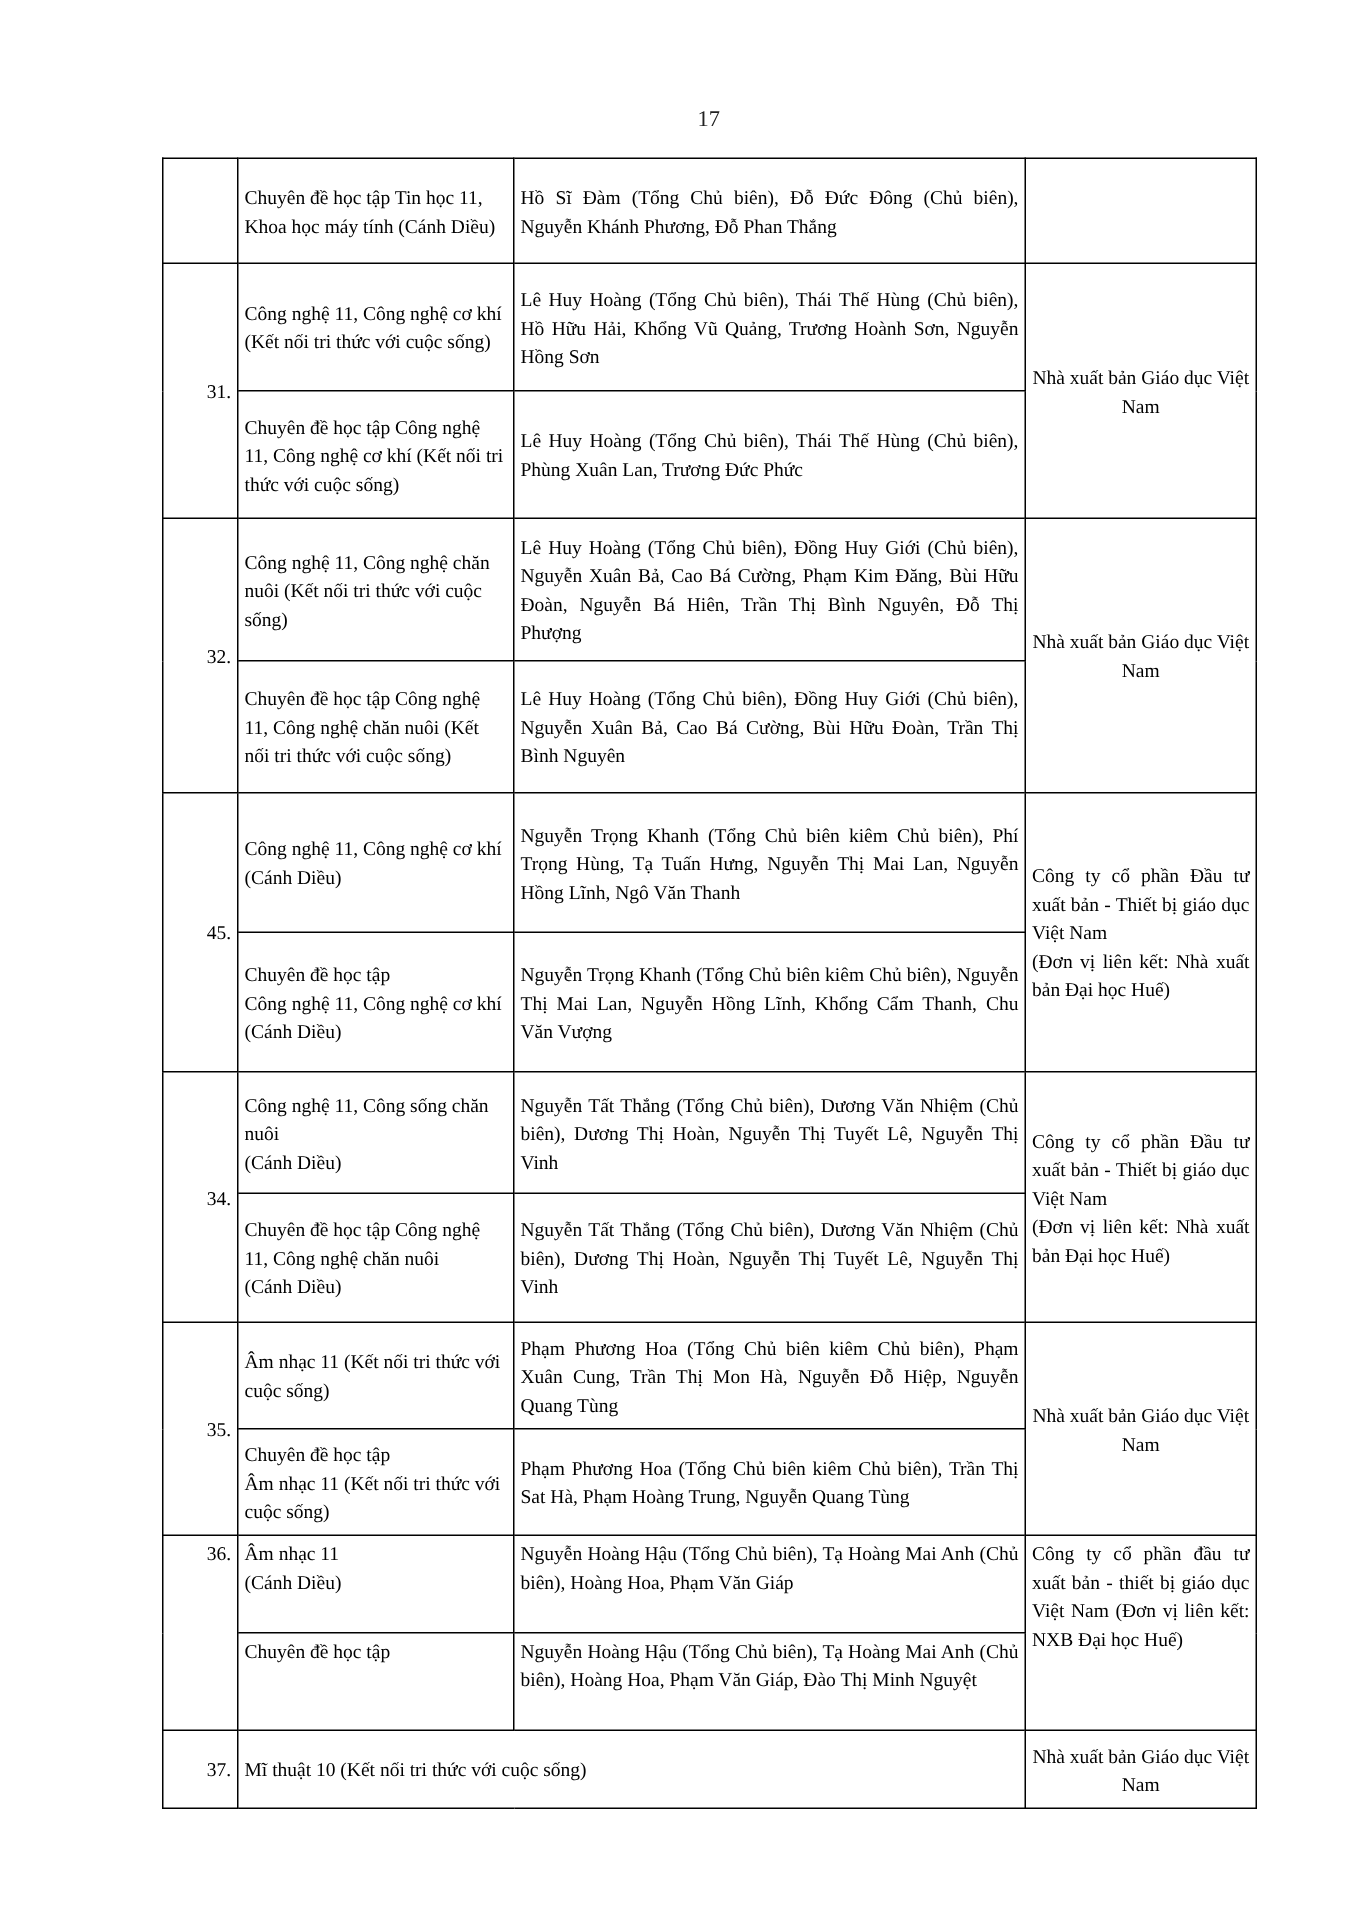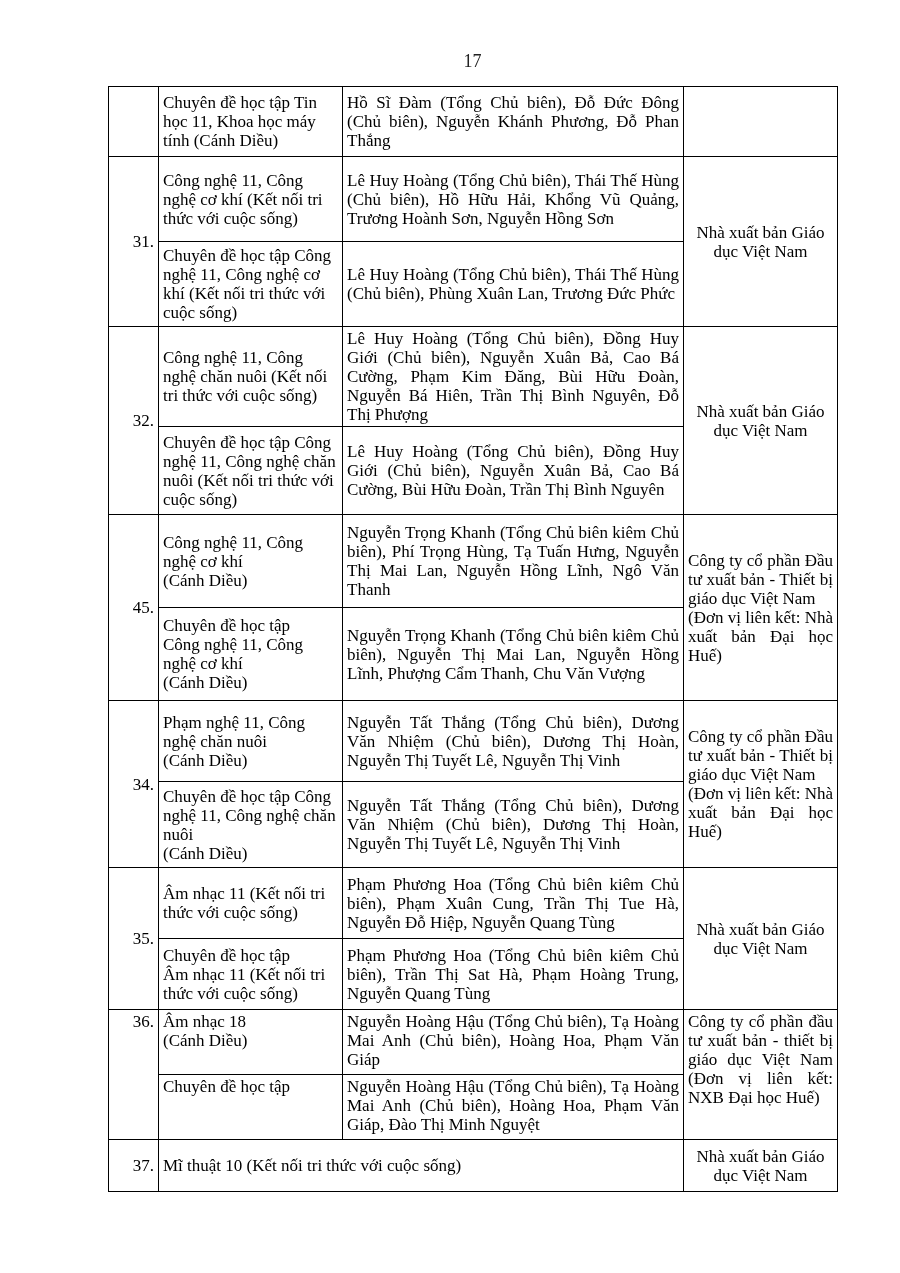--- a/index.html
+++ b/index.html
@@ -10,35 +10,35 @@
     color: #000000;
   }
   .page {
     position: relative;
     width: 900px;
     height: 1273px;
     background: #ffffff;
     overflow: hidden;
   }
   .page-number {
-    margin-top: 49px;
+    margin-top: 68px;
     margin-left: 108px;
     width: 729px;
     text-align: center;
-    font-size: 18px;
+    font-size: 15px;
     line-height: 24px;
     color: #222222;
   }
   table.book-table {
     margin-left: 108px;
     margin-top: 13px;
     border-collapse: collapse;
     table-layout: fixed;
     width: 729px;
-    font-size: 17px;
+    font-size: 13px;
     line-height: 19px;
   }
   table.book-table td {
     border: 1.5px solid #000000;
     vertical-align: middle;
     padding: 2px 4px;
     overflow: hidden;
   }
   td.num {
     text-align: right;
@@ -121,52 +121,52 @@
         <td class="title">Công nghệ 11, Công nghệ cơ khí
 (Cánh Diều)</td>
         <td class="authors">Nguyễn Trọng Khanh (Tổng Chủ biên kiêm Chủ biên), Phí Trọng Hùng, Tạ Tuấn Hưng, Nguyễn Thị Mai Lan, Nguyễn Hồng Lĩnh, Ngô Văn Thanh</td>
         <td class="pub justify" rowspan="2">Công ty cổ phần Đầu tư xuất bản - Thiết bị giáo dục Việt Nam
 (Đơn vị liên kết: Nhà xuất bản Đại học Huế)</td>
       </tr>
       <tr class="h93">
         <td class="title">Chuyên đề học tập
 Công nghệ 11, Công nghệ cơ khí
 (Cánh Diều)</td>
-        <td class="authors">Nguyễn Trọng Khanh (Tổng Chủ biên kiêm Chủ biên), Nguyễn Thị Mai Lan, Nguyễn Hồng Lĩnh, Phượng Cẩm Thanh, Chu Văn Vượng</td>
+        <td class="authors">Nguyễn Trọng Khanh (Tổng Chủ biên kiêm Chủ biên), Nguyễn Thị Mai Lan, Nguyễn Hồng Lĩnh, Khổng Cẩm Thanh, Chu Văn Vượng</td>
       </tr>
 
       <tr class="h81">
         <td class="num" rowspan="2">34.</td>
-        <td class="title">Phạm nghệ 11, Công nghệ chăn nuôi
+        <td class="title">Công nghệ 11, Công sống chăn nuôi
 (Cánh Diều)</td>
         <td class="authors">Nguyễn Tất Thắng (Tổng Chủ biên), Dương Văn Nhiệm (Chủ biên), Dương Thị Hoàn, Nguyễn Thị Tuyết Lê, Nguyễn Thị Vinh</td>
         <td class="pub justify" rowspan="2">Công ty cổ phần Đầu tư xuất bản - Thiết bị giáo dục Việt Nam
 (Đơn vị liên kết: Nhà xuất bản Đại học Huế)</td>
       </tr>
       <tr class="h86">
         <td class="title">Chuyên đề học tập Công nghệ 11, Công nghệ chăn nuôi
 (Cánh Diều)</td>
         <td class="authors">Nguyễn Tất Thắng (Tổng Chủ biên), Dương Văn Nhiệm (Chủ biên), Dương Thị Hoàn, Nguyễn Thị Tuyết Lê, Nguyễn Thị Vinh</td>
       </tr>
 
       <tr class="h71">
         <td class="num" rowspan="2">35.</td>
         <td class="title">Âm nhạc 11 (Kết nối tri thức với cuộc sống)</td>
-        <td class="authors">Phạm Phương Hoa (Tổng Chủ biên kiêm Chủ biên), Phạm Xuân Cung, Trần Thị Tue Hà, Nguyễn Đỗ Hiệp, Nguyễn Quang Tùng</td>
+        <td class="authors">Phạm Phương Hoa (Tổng Chủ biên kiêm Chủ biên), Phạm Xuân Cung, Trần Thị Mon Hà, Nguyễn Đỗ Hiệp, Nguyễn Quang Tùng</td>
         <td class="pub" rowspan="2">Nhà xuất bản Giáo dục Việt Nam</td>
       </tr>
       <tr class="h71">
         <td class="title">Chuyên đề học tập
 Âm nhạc 11 (Kết nối tri thức với cuộc sống)</td>
         <td class="authors">Phạm Phương Hoa (Tổng Chủ biên kiêm Chủ biên), Trần Thị Sat Hà, Phạm Hoàng Trung, Nguyễn Quang Tùng</td>
       </tr>
 
       <tr class="h65 vtop">
         <td class="num" rowspan="2">36.</td>
-        <td class="title">Âm nhạc 18
+        <td class="title">Âm nhạc 11
 (Cánh Diều)</td>
         <td class="authors">Nguyễn Hoàng Hậu (Tổng Chủ biên), Tạ Hoàng Mai Anh (Chủ biên), Hoàng Hoa, Phạm Văn Giáp</td>
         <td class="pub justify" rowspan="2">Công ty cổ phần đầu tư xuất bản - thiết bị giáo dục Việt Nam (Đơn vị liên kết: NXB Đại học Huế)</td>
       </tr>
       <tr class="h65 vtop">
         <td class="title">Chuyên đề học tập</td>
         <td class="authors">Nguyễn Hoàng Hậu (Tổng Chủ biên), Tạ Hoàng Mai Anh (Chủ biên), Hoàng Hoa, Phạm Văn Giáp, Đào Thị Minh Nguyệt</td>
       </tr>
 
       <tr class="h52">

